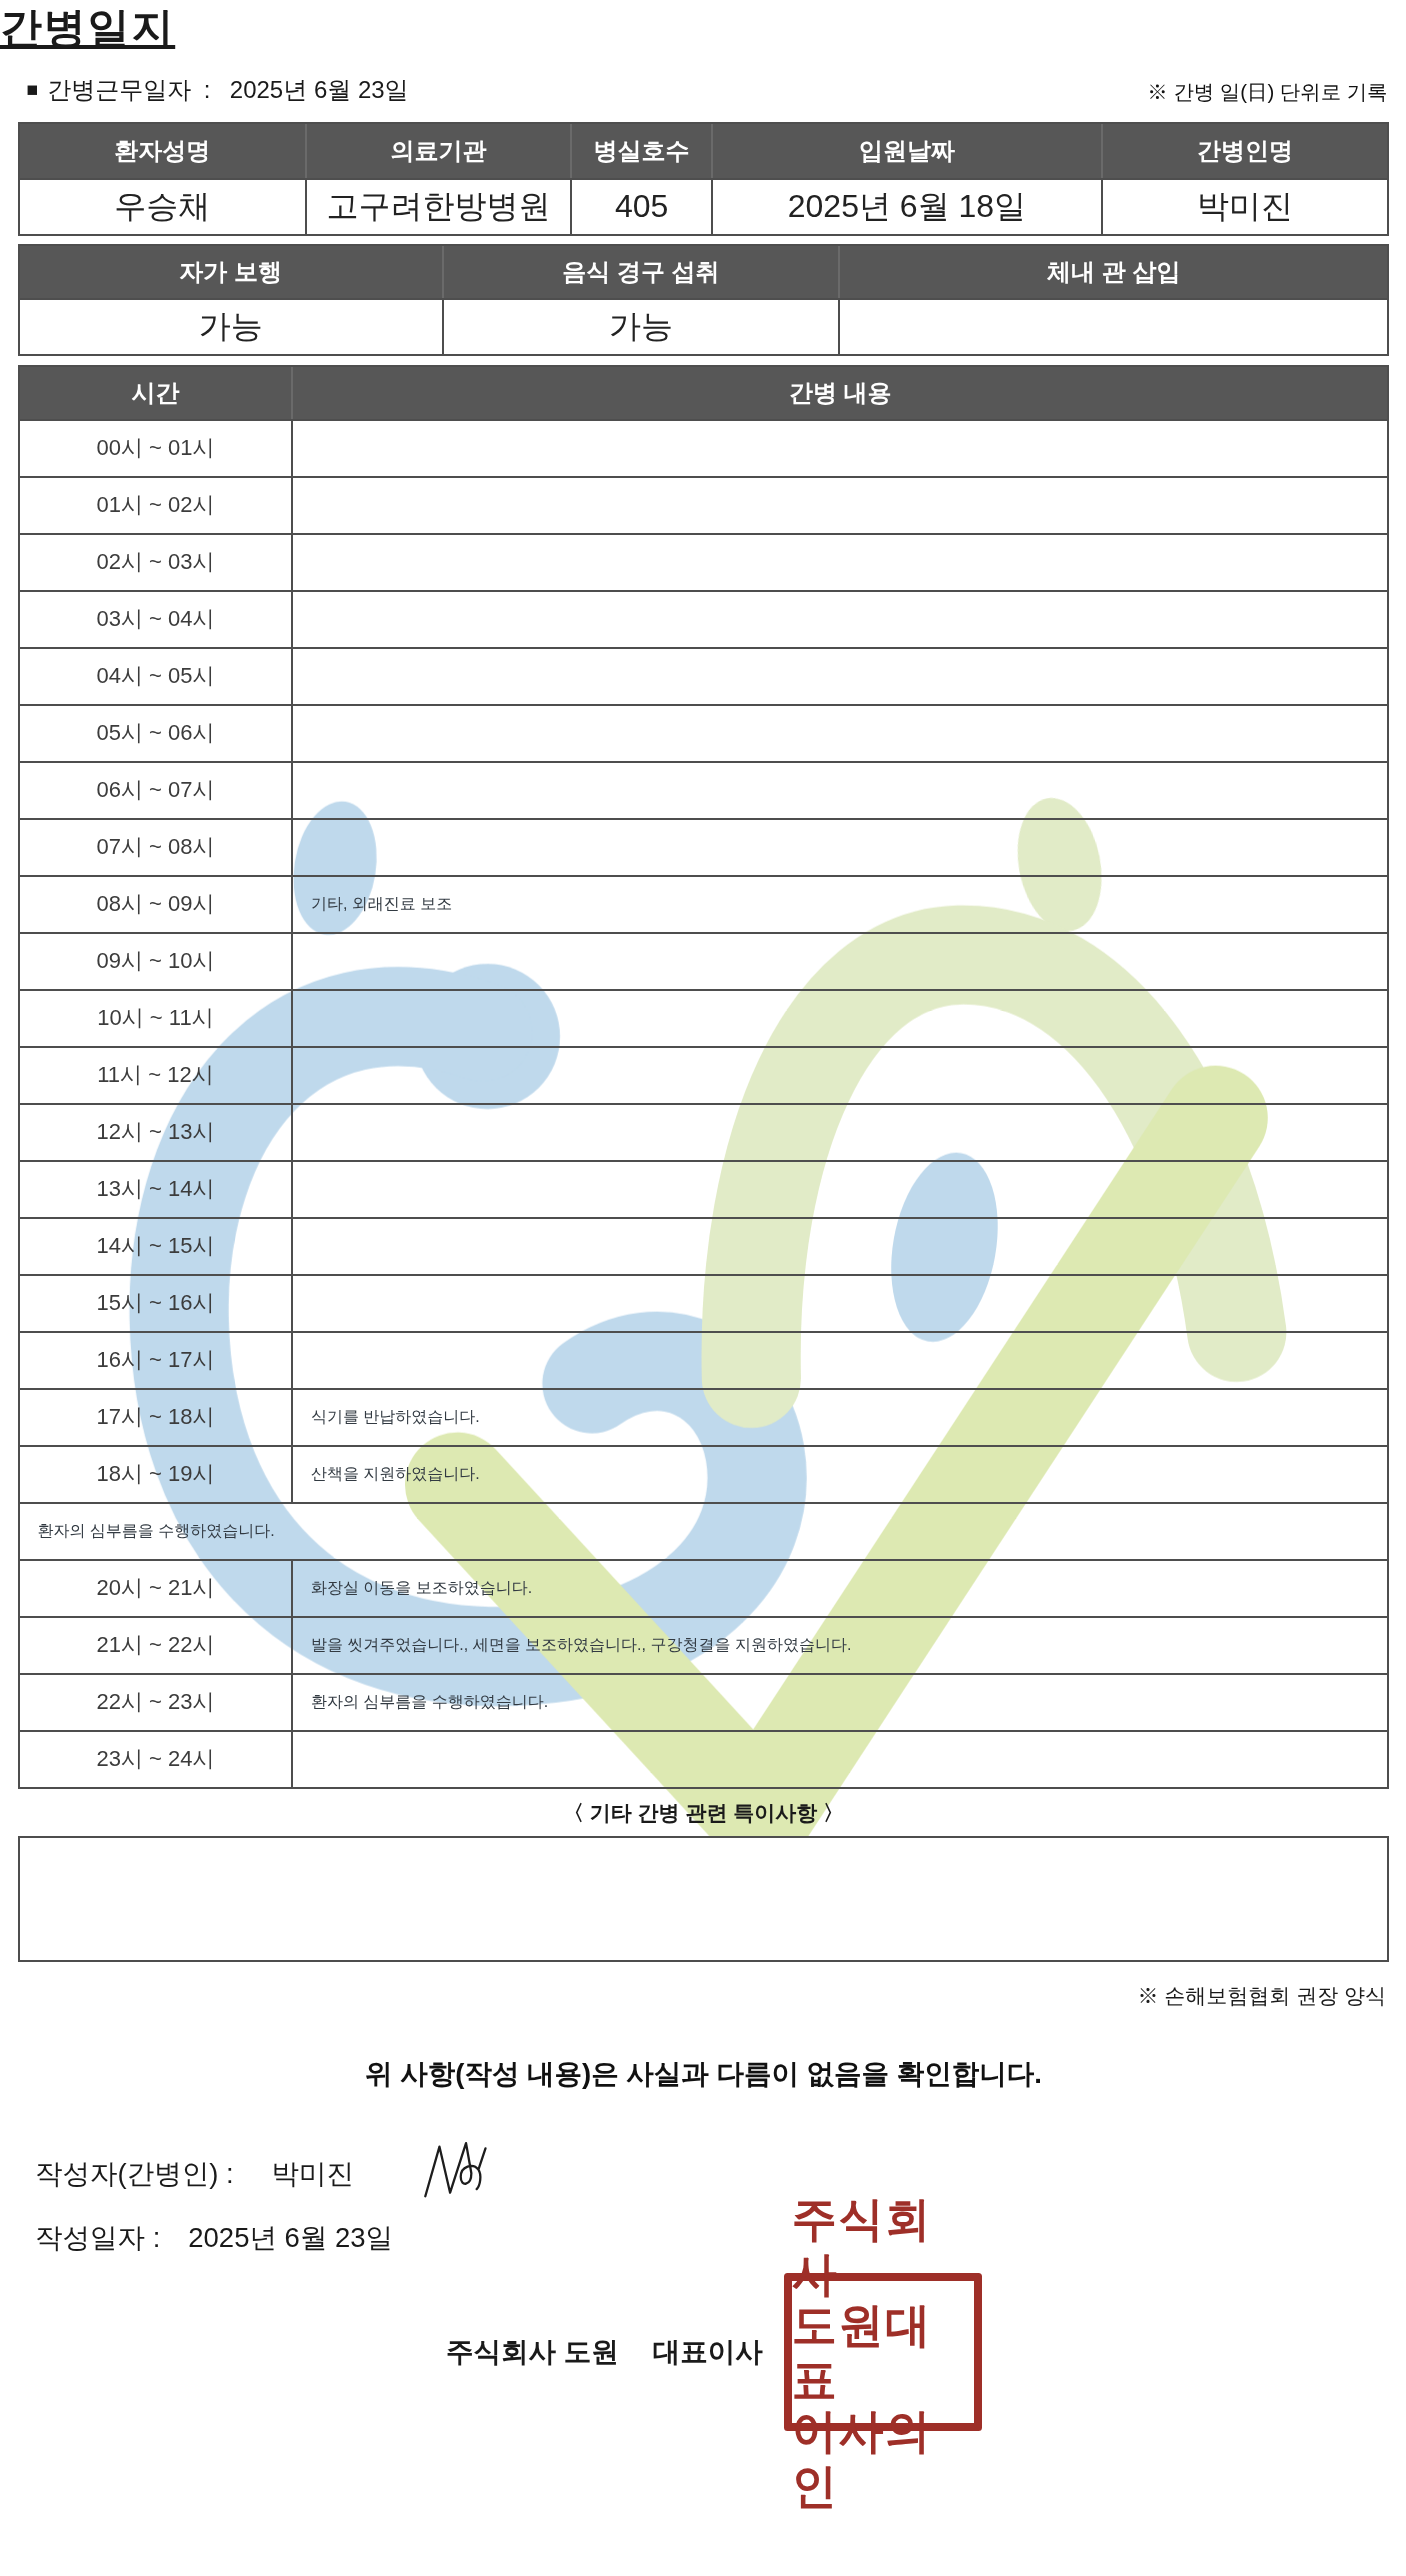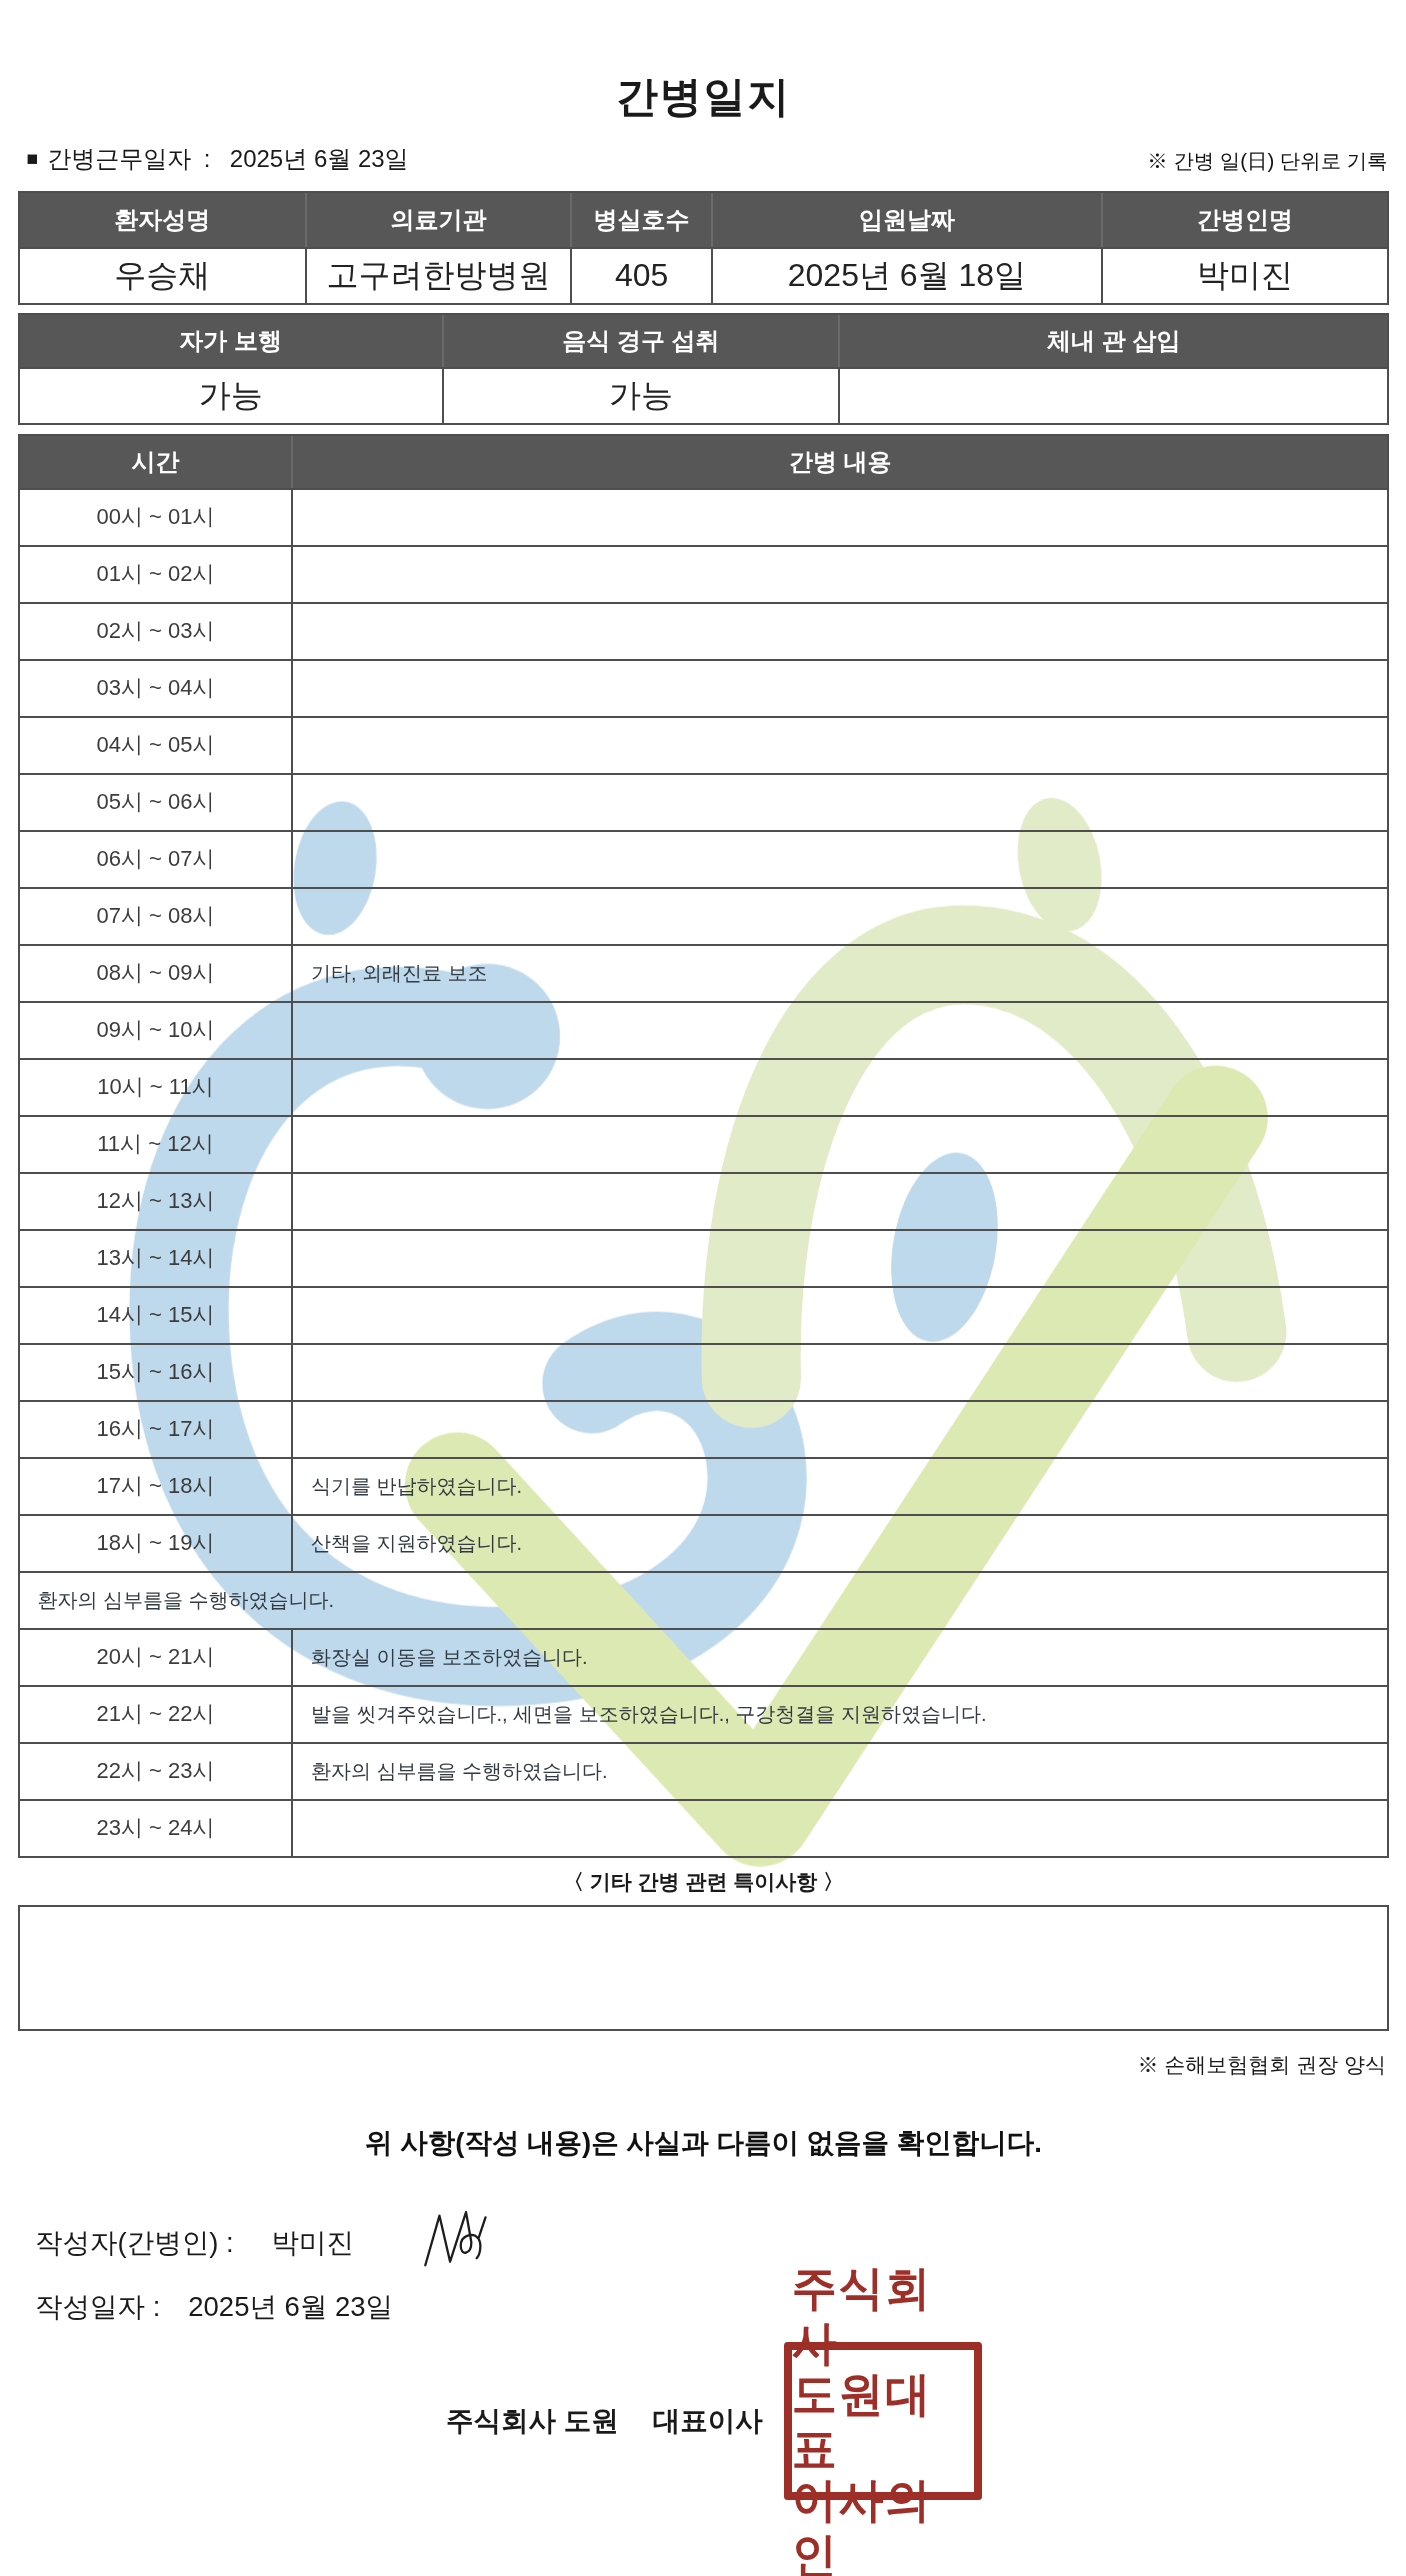--- a/index.html
+++ b/index.html
@@ -4,21 +4,21 @@
 <style>
   * { box-sizing: border-box; margin: 0; padding: 0; }
   body { background: #ffffff; font-family: "Liberation Sans", sans-serif; }
   .page {
     position: relative; width: 1407px; height: 2576px;
     background: #ffffff; overflow: hidden; color: #1a1a1a;
   }
   .watermark { position: absolute; left: 0; top: 0; z-index: 0; pointer-events: none; }
   .content { position: relative; z-index: 1; }
 
-  .doc-title { padding-top: 69px; text-align: center; font-size: 42px; font-weight: bold; letter-spacing: 1.8px; }
+  .doc-title { text-align: left; font-size: 42px; font-weight: bold; letter-spacing: 1.8px; text-decoration: underline; }
 
   .info-row { display: flex; justify-content: space-between; align-items: flex-end; margin: 17.7px 19.5px 0 26.6px; }
   .work-date { font-size: 24px; display: flex; align-items: center; }
   .work-date .bullet { font-size: 19.5px; margin-right: 8.9px; }
   .work-date .sep { margin: 0 19.5px 0 12.4px; }
   .unit-note { font-size: 20.4px; color: #111; }
 
   .tbl { margin: 0 17.7px; border: 2.7px solid #4e4e4e; }
   .tbl-row { display: flex; width: 100%; }
   .cell { display: flex; align-items: center; justify-content: center; border-right: 2.7px solid #4e4e4e; }
@@ -41,21 +41,21 @@
   .t3 .hdr .cell { height: 52px; }
   .t3 .ct { width: 20%; }
   .t3 .cc { width: 80%; }
   .t3-row { display: flex; border-top: 2.7px solid #4e4e4e; height: 57px; }
   .t3-row .t3-time {
     width: 20%; display: flex; align-items: center; justify-content: center;
     font-size: 22px; color: #3c3c3c; border-right: 2.7px solid #4e4e4e;
   }
   .t3-row .t3-content {
     width: 80%; display: flex; align-items: center; justify-content: flex-start;
-    padding-left: 17.7px; font-size: 20px; color: #323a42;
+    padding-left: 17.7px; font-size: 16px; color: #323a42;
   }
 
   .notes-title { margin-top: 10.6px; text-align: center; font-size: 21px; font-weight: bold; }
   .notes-box { margin: 8.9px 17.7px 0; height: 126px; border: 2.7px solid #4e4e4e; background: #ffffff; }
   .form-note { text-align: right; margin: 19.5px 21px 0 0; font-size: 21px; }
 
   .confirmation { text-align: center; margin-top: 46px; font-size: 27.5px; font-weight: bold; color: #111; }
 
   .writer-row { margin: 50px 0 0 35px; display: flex; align-items: center; font-size: 27.5px; height: 64px; gap: 8px; }
   .writer-row .label { white-space: pre; }

